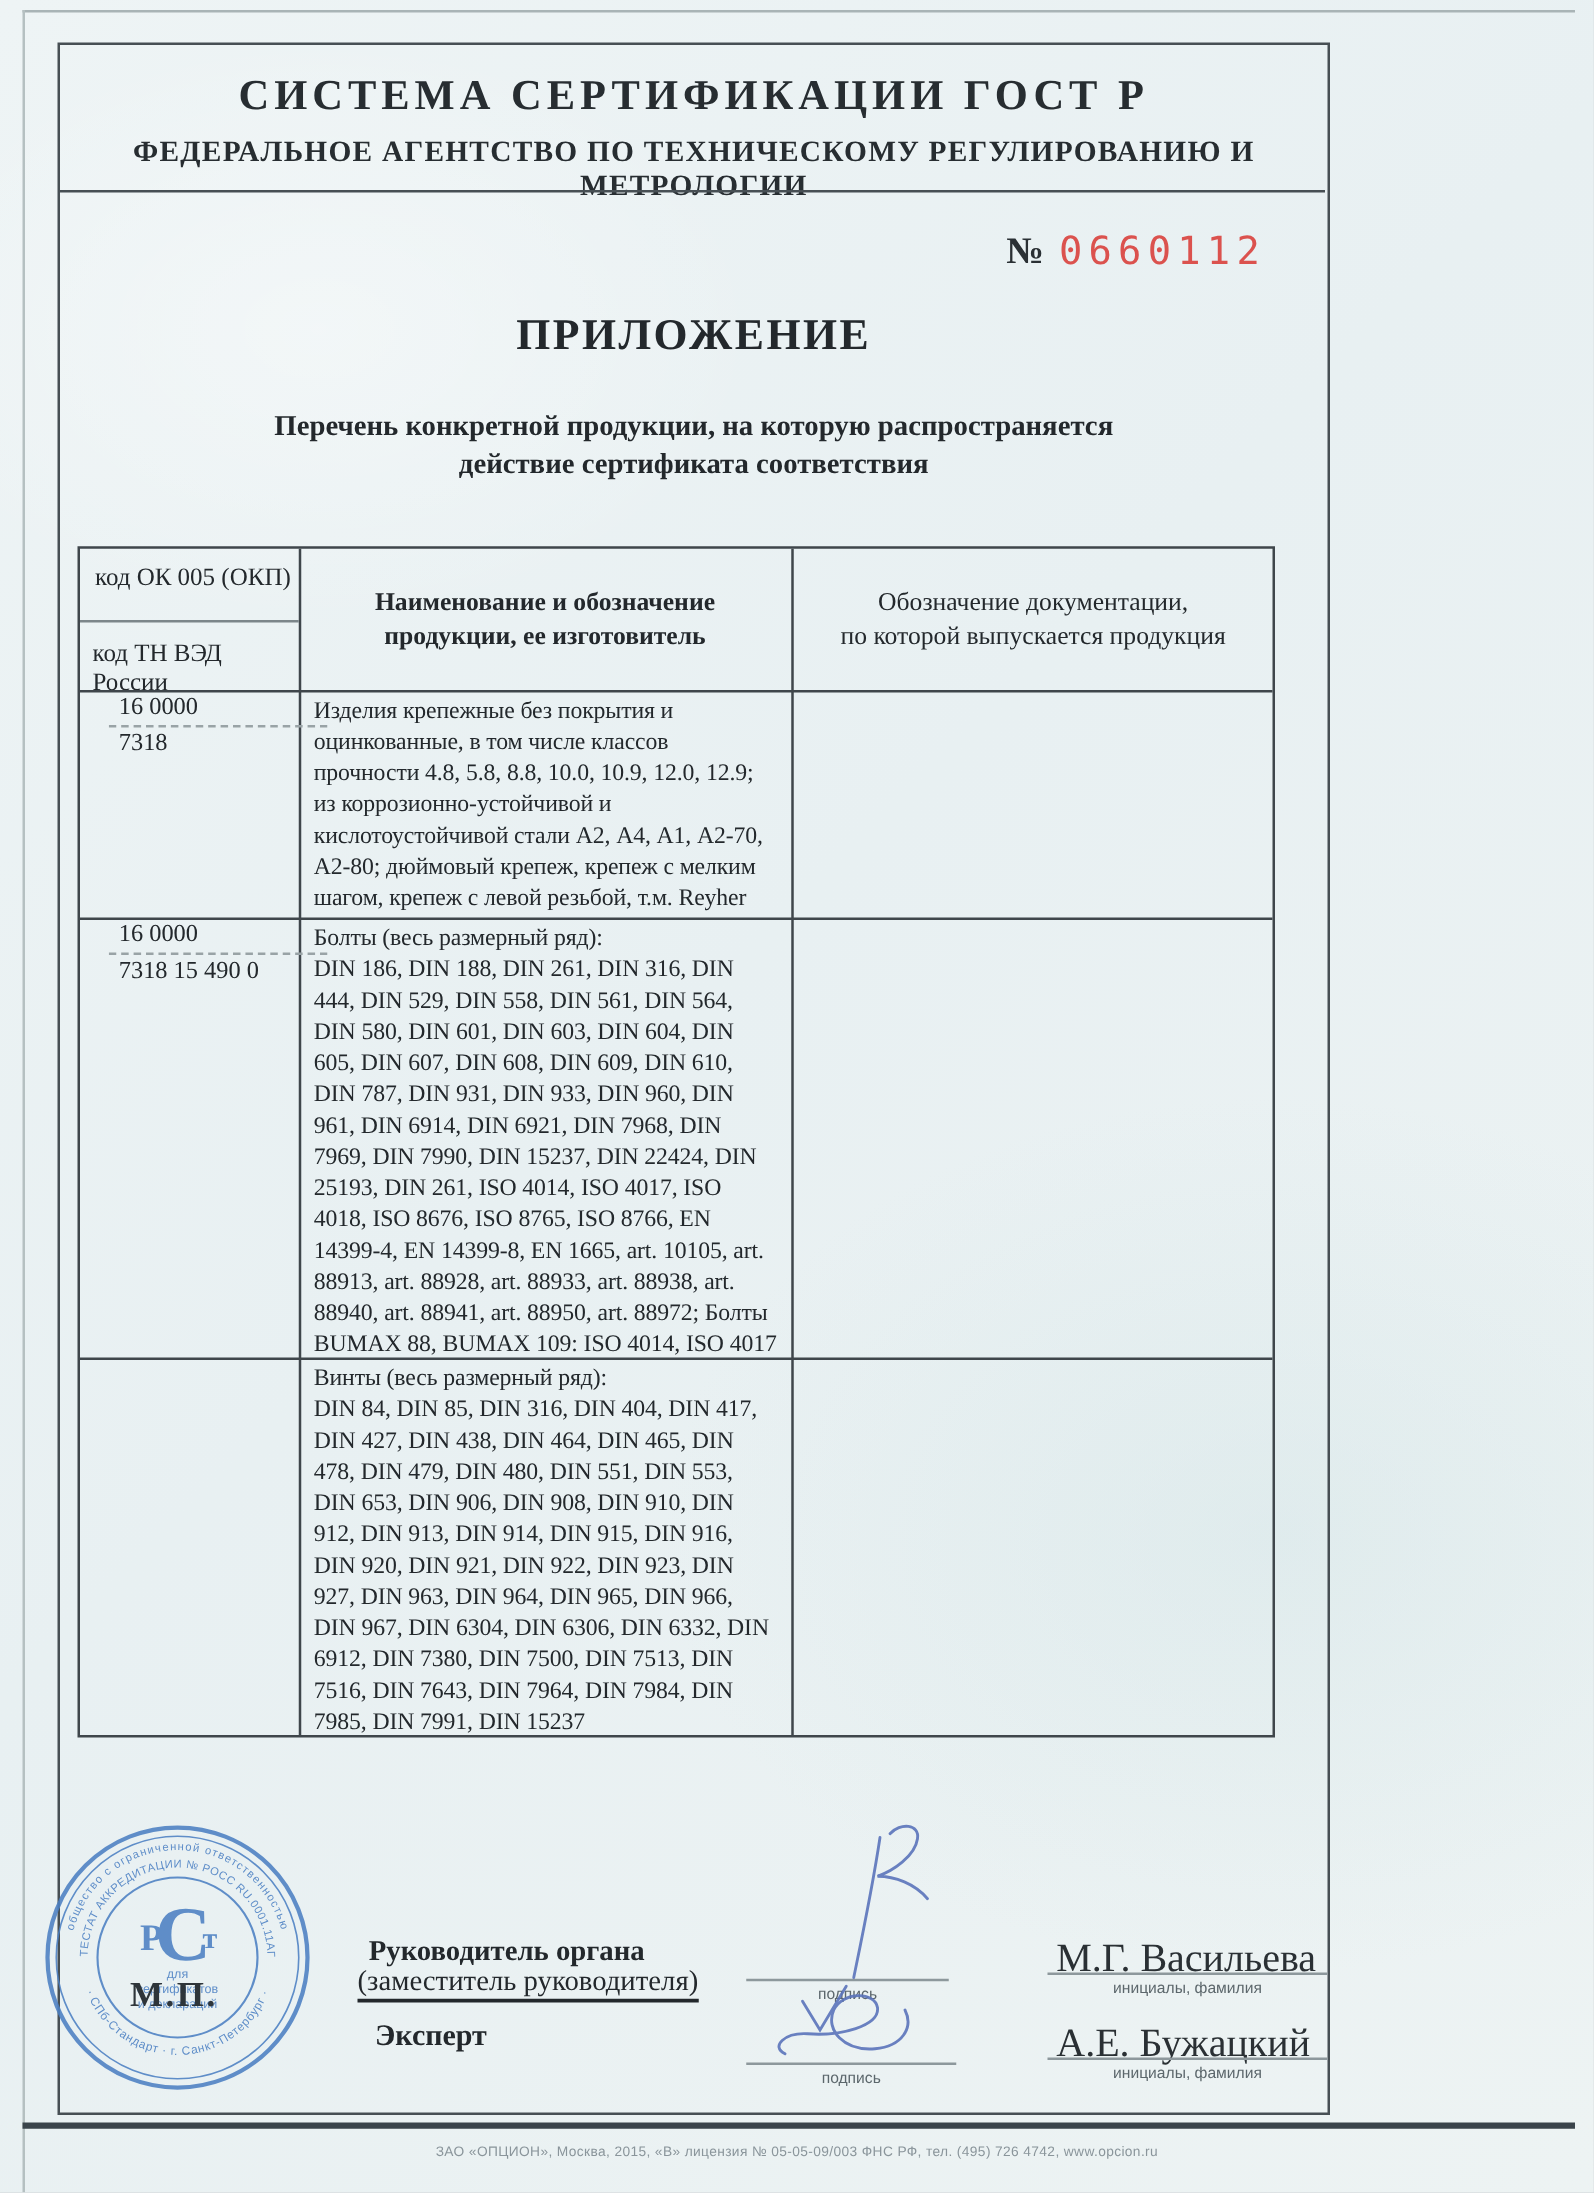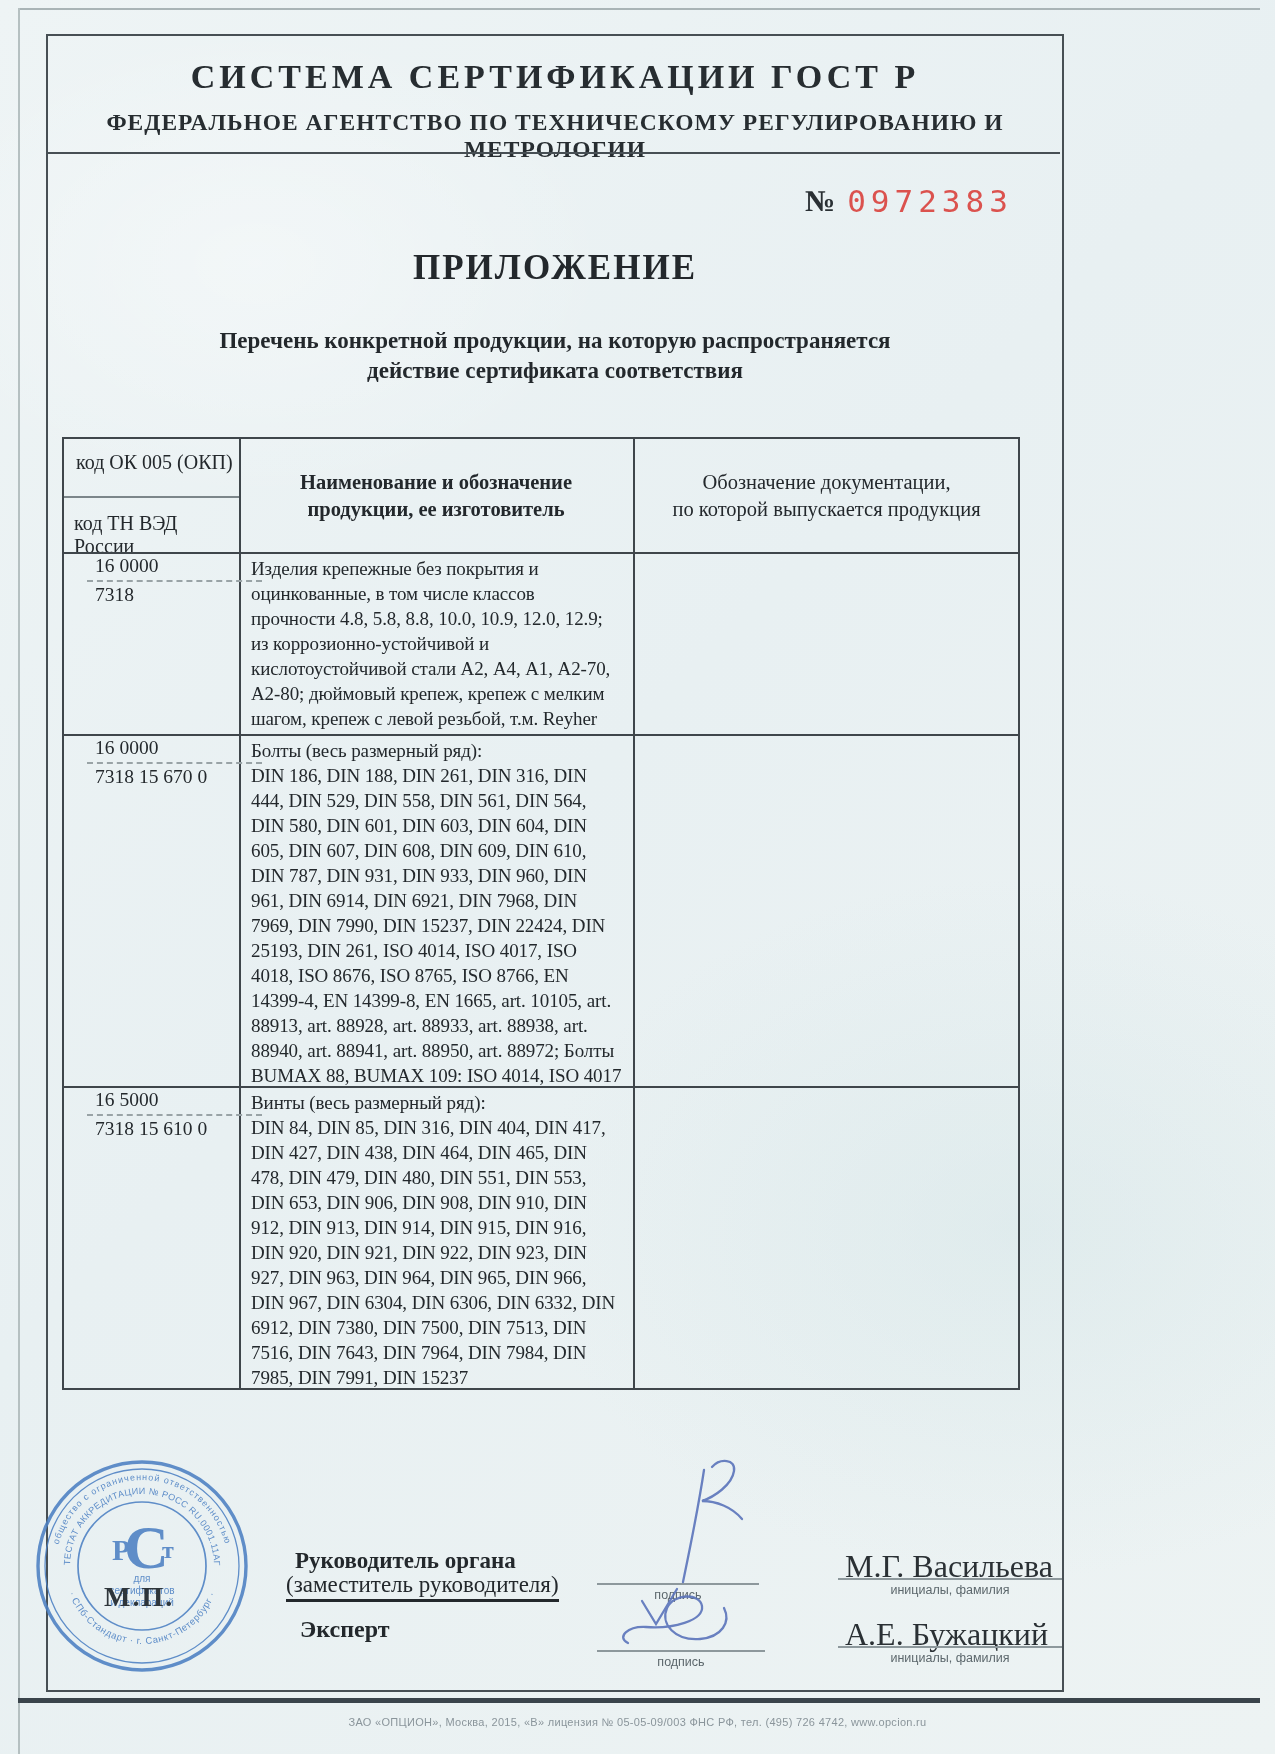--- a/index.html
+++ b/index.html
@@ -91,21 +91,21 @@
   <div class="edge-top"></div>
   <div class="edge-left"></div>
   <div class="frame"></div>
 
   <div class="sys-title">СИСТЕМА СЕРТИФИКАЦИИ ГОСТ Р</div>
   <div class="agency">ФЕДЕРАЛЬНОЕ АГЕНТСТВО ПО ТЕХНИЧЕСКОМУ РЕГУЛИРОВАНИЮ И МЕТРОЛОГИИ</div>
   <div class="header-rule"></div>
 
   <div class="doc-number">
     <span class="num-prefix">№</span>
-    <span class="num-digits">0972383</span>
+    <span class="num-digits">0660112</span>
   </div>
 
   <div class="title-main">ПРИЛОЖЕНИЕ</div>
 
 
   <div class="subtitle">Перечень конкретной продукции,  на которую распространяется
 действие сертификата соответствия</div>
 
   <div class="table">
     <div class="vline v1"></div>
@@ -124,30 +124,26 @@
 
     <div class="cell code-cell row1">
       <span class="okp">16 0000</span>
       <span class="tnved">7318</span>
     </div>
     <div class="cell prod-cell row1">Изделия крепежные без покрытия и оцинкованные, в том числе классов прочности 4.8, 5.8, 8.8, 10.0, 10.9, 12.0, 12.9; из коррозионно-устойчивой и кислотоустойчивой стали А2, А4, А1, А2-70, А2-80; дюймовый крепеж, крепеж с мелким шагом, крепеж с левой резьбой, т.м. Reyher</div>
     <div class="cell doc-cell row1"></div>
 
     <div class="cell code-cell row2">
       <span class="okp">16 0000</span>
-      <span class="tnved">7318 15 670 0</span>
+      <span class="tnved">7318 15 490 0</span>
     </div>
     <div class="cell prod-cell row2">Болты (весь размерный ряд):
 DIN 186, DIN 188, DIN 261, DIN 316, DIN 444, DIN 529, DIN 558, DIN 561, DIN 564, DIN 580, DIN 601, DIN 603, DIN 604, DIN 605, DIN 607, DIN 608, DIN 609, DIN 610, DIN 787, DIN 931, DIN 933, DIN 960, DIN 961, DIN 6914, DIN 6921, DIN 7968, DIN 7969, DIN 7990, DIN 15237, DIN 22424, DIN 25193, DIN 261, ISO 4014, ISO 4017, ISO 4018, ISO 8676, ISO 8765, ISO 8766, EN 14399-4, EN 14399-8, EN 1665, art. 10105, art. 88913, art. 88928, art. 88933, art. 88938, art. 88940, art. 88941, art. 88950, art. 88972; Болты BUMAX 88, BUMAX 109: ISO 4014, ISO 4017</div>
     <div class="cell doc-cell row2"></div>
 
-    <div class="cell code-cell row3">
-      <span class="okp">16 5000</span>
-      <span class="tnved">7318 15 610 0</span>
-    </div>
     <div class="cell prod-cell row3">Винты (весь размерный ряд):
 DIN 84, DIN 85, DIN 316, DIN 404, DIN 417, DIN 427, DIN 438, DIN 464, DIN 465, DIN 478, DIN 479, DIN 480, DIN 551, DIN 553, DIN 653, DIN 906, DIN 908, DIN 910, DIN 912, DIN 913, DIN 914, DIN 915, DIN 916, DIN 920, DIN 921, DIN 922, DIN 923, DIN 927, DIN 963, DIN 964, DIN 965, DIN 966, DIN 967, DIN 6304, DIN 6306, DIN 6332, DIN 6912, DIN 7380, DIN 7500, DIN 7513, DIN 7516, DIN 7643, DIN 7964, DIN 7984, DIN 7985, DIN 7991, DIN 15237</div>
     <div class="cell doc-cell row3"></div>
   </div>
 
   <svg class="stamp-svg" viewBox="0 0 236 236">
     <defs>
       <path id="arcOuter" d="M 32 118 A 86 86 0 0 1 204 118"></path>
       <path id="arcInner" d="M 46 118 A 72 72 0 0 1 190 118"></path>
       <path id="arcBottom" d="M 40 118 A 78 78 0 0 0 196 118"></path>

